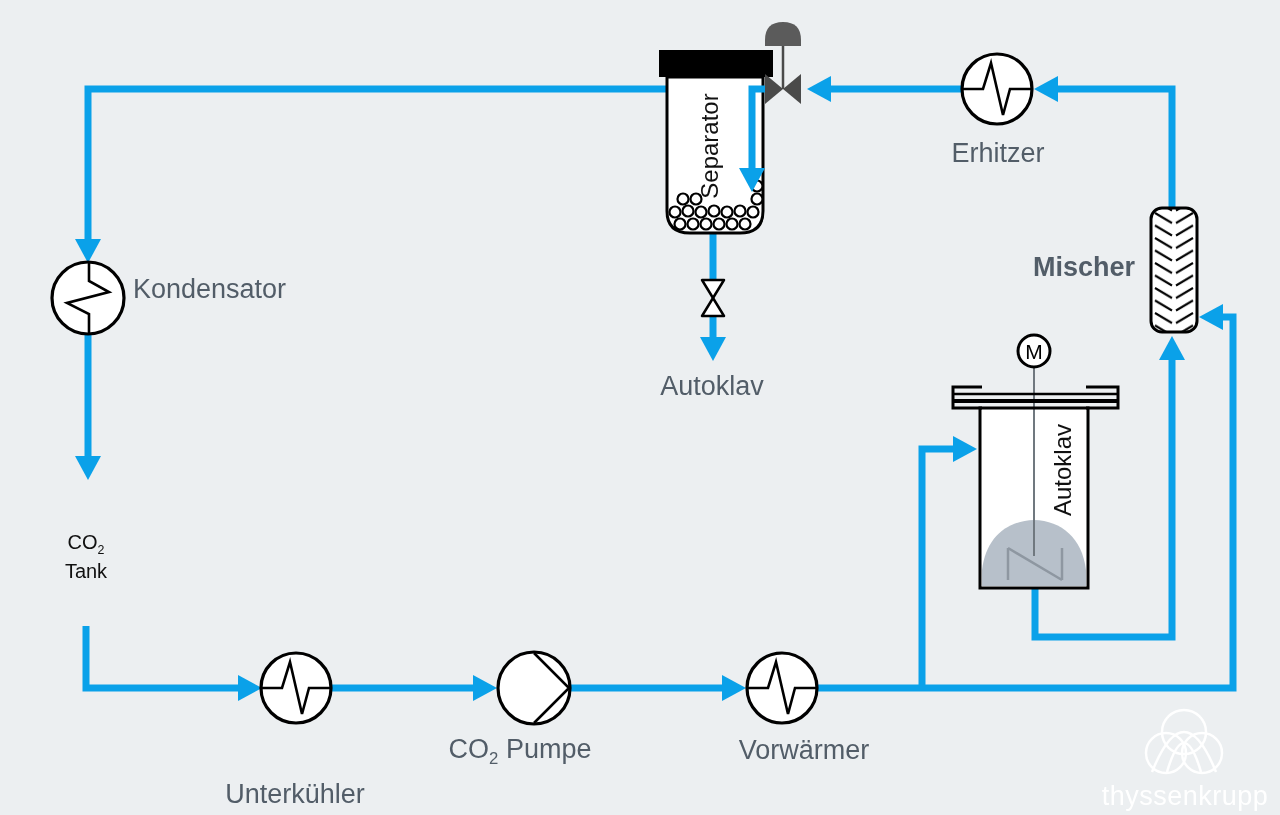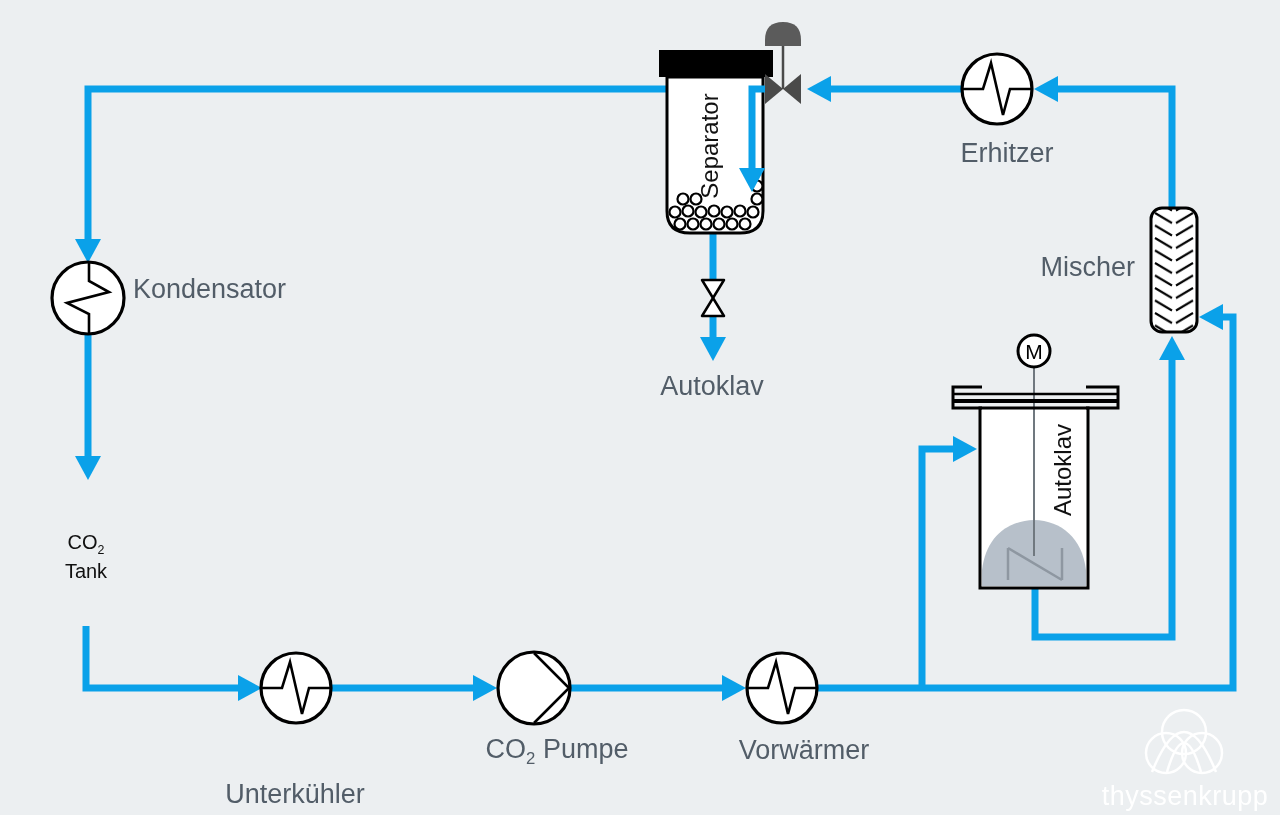--- a/index.html
+++ b/index.html
@@ -6,21 +6,21 @@
   .stage{
     position:relative;width:1280px;height:815px;background:#ECEFF1;
     font-family:"Liberation Sans","DejaVu Sans",sans-serif;overflow:hidden;
   }
   .stage svg{position:absolute;left:0;top:0;}
   .lbl{
     position:absolute;color:#525D68;font-size:27px;white-space:nowrap;
     transform:translate(-50%,-50%);line-height:1;
   }
   .lbl.left-anchor{transform:translateY(-50%);}
-  .lbl.right-anchor{transform:translateY(-50%);}
+  .lbl.right-anchor{transform:translateY(-50%);font-weight:bold;}
   .vlbl{
     position:absolute;color:#111;font-size:24px;white-space:nowrap;
     transform:translate(-50%,-50%) rotate(-90deg);line-height:1;
   }
   .tanklbl{
     position:absolute;color:#101010;font-size:20px;line-height:29px;
     text-align:center;transform:translate(-50%,-50%);
   }
   .wordmark{
     position:absolute;color:#FFFFFF;font-size:27px;white-space:nowrap;
@@ -170,38 +170,38 @@
     <circle cx="1184" cy="732" r="22"></circle>
     <circle cx="1166" cy="753" r="20"></circle>
     <circle cx="1202" cy="753" r="20"></circle>
     <path d="M 1152,772 Q 1184,692 1216,772"></path>
     <path d="M 1167,772 Q 1184,714 1201,772"></path>
   </g>
 </svg>
 
 <div class="vlbl" style="left:710px;top:146px;">Separator</div>
 
-<div class="lbl" style="left:998px;top:153px;margin-left:9px;">Erhitzer</div>
+<div class="lbl" style="left:998px;top:153px;">Erhitzer</div>
 
 <div class="lbl right-anchor" style="right:145px;top:267px;">Mischer</div>
 
 <div class="lbl left-anchor" style="left:133px;top:289px;">Kondensator</div>
 
 <div class="tanklbl" style="left:86px;top:557px;">
   <div><span>CO</span><sub>2</sub></div>
   <div>Tank</div>
 </div>
 
 <div class="vlbl" style="left:1063px;top:470px;">Autoklav</div>
 
 <div class="lbl" style="left:712px;top:386px;">Autoklav</div>
 
 <div class="lbl" style="left:295px;top:749px;margin-top:45px;">Unterkühler</div>
 
-<div class="lbl" style="left:557px;top:749px;">
+<div class="lbl" style="left:520px;top:749px;">
   <span>CO</span><sub>2</sub>
   <span>Pumpe</span>
 </div>
 
 <div class="lbl" style="left:804px;top:750px;">Vorwärmer</div>
 
 <div class="wordmark" style="left:1185px;top:796px;">thyssenkrupp</div>
 
 </div>
 

